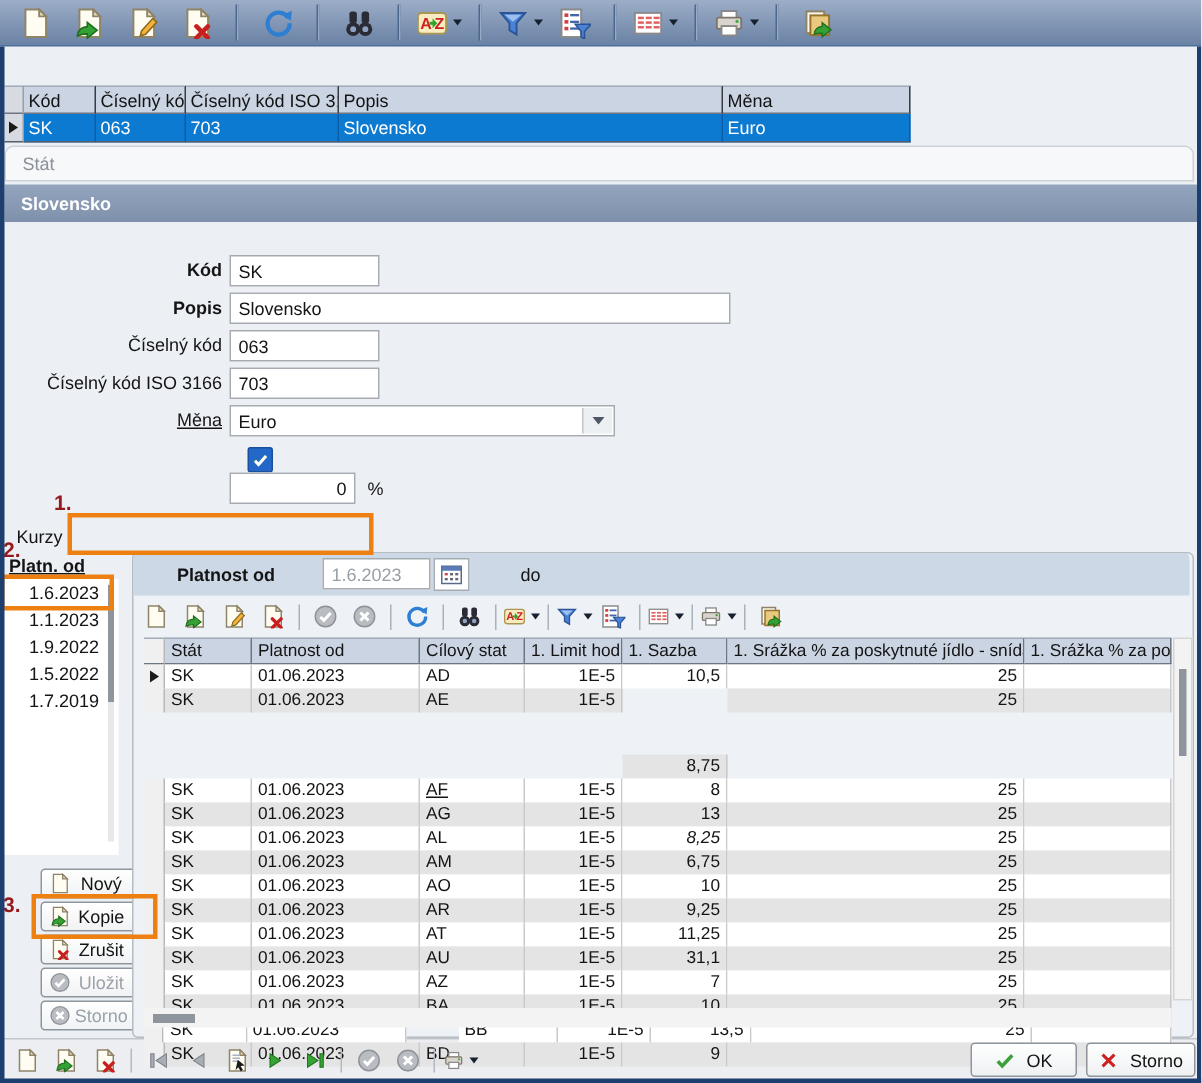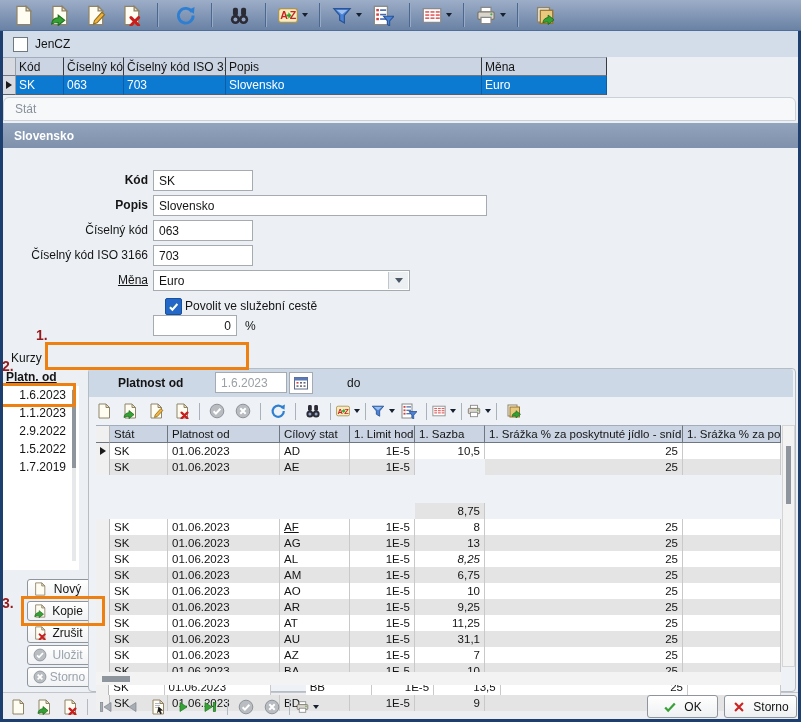--- a/index.html
+++ b/index.html
@@ -303,24 +303,20 @@
         <span class="dd"></span>
       </div>
       <div class="tsep"></div>
       <div class="tbtn">
         <svg class="ic">
           <use href="#s-export" xlink:href="#s-export"></use>
         </svg>
       </div>
     </div>
 
-  <div class="jencz">
-    <span class="cbox"></span>
-    <span class="cbl">JenCZ</span>
-  </div>
 
   <div class="ct">
     <div class="ct-r ct-h" id="ct-head">
         <div class="c mk" style="width: 13px;"></div>
         <div class="c" style="width: 48px;">Kód</div>
         <div class="c" style="width: 60px;">Číselný kód</div>
         <div class="c" style="width: 102px;">Číselný kód ISO 3166</div>
         <div class="c" style="width: 256px;">Popis</div>
         <div class="c" style="width: 125px;">Měna</div>
       </div>
@@ -370,38 +366,37 @@
         <span class="chev"></span>
       </span>
   </div>
 
   <div class="chk">
     <svg class="ic" style="width:11px;height:11px">
         <use href="#s-check-green" xlink:href="#s-check-green" style="stroke:#fff"></use>
         <path d="M2 6.2l2.4 2.5L9.4 3" fill="none" stroke="#fff" stroke-width="2"></path>
       </svg>
   </div>
-  <div class="freetext" style="left:185px;top:297px">Povolit ve služební cestě</div>
 
   <div class="inp num" style="left:153px;top:315px;width:84px">
       <span>0</span>
     </div>
   <div class="freetext" style="left:245px;top:317px">%</div>
 
   <div class="ann" style="left:36px;top:327px">1.</div>
   <div class="hlbox" style="left:45px;top:342px;width:204px;height:28px"></div>
   <div class="freetext" style="left:11px;top:349px">Kurzy</div>
 
   <div class="ann" style="left:2px;top:358px">2.</div>
   <div class="platn">Platn. od</div>
   <div class="datep">
     <div id="date-list">
         <div class="dl-item">1.6.2023</div>
         <div class="dl-item">1.1.2023</div>
-        <div class="dl-item">2.9.2022</div>
+        <div class="dl-item">1.9.2022</div>
         <div class="dl-item">1.5.2022</div>
         <div class="dl-item">1.7.2019</div>
       </div>
     <div class="dp-track"></div>
     <div class="dp-thumb"></div>
   </div>
   <div class="hlbox" style="left:0px;top:383px;width:76px;height:24px"></div>
 
   <div class="ann" style="left:2px;top:595px">3.</div>
   <div class="sbtn" style="top:579px">

